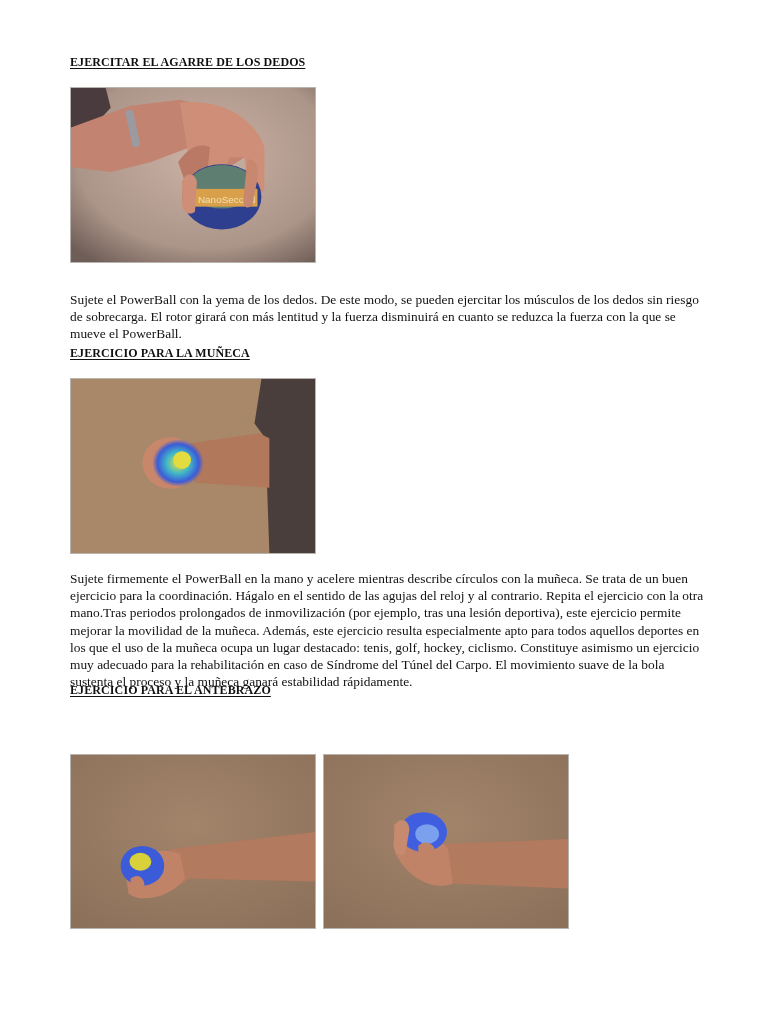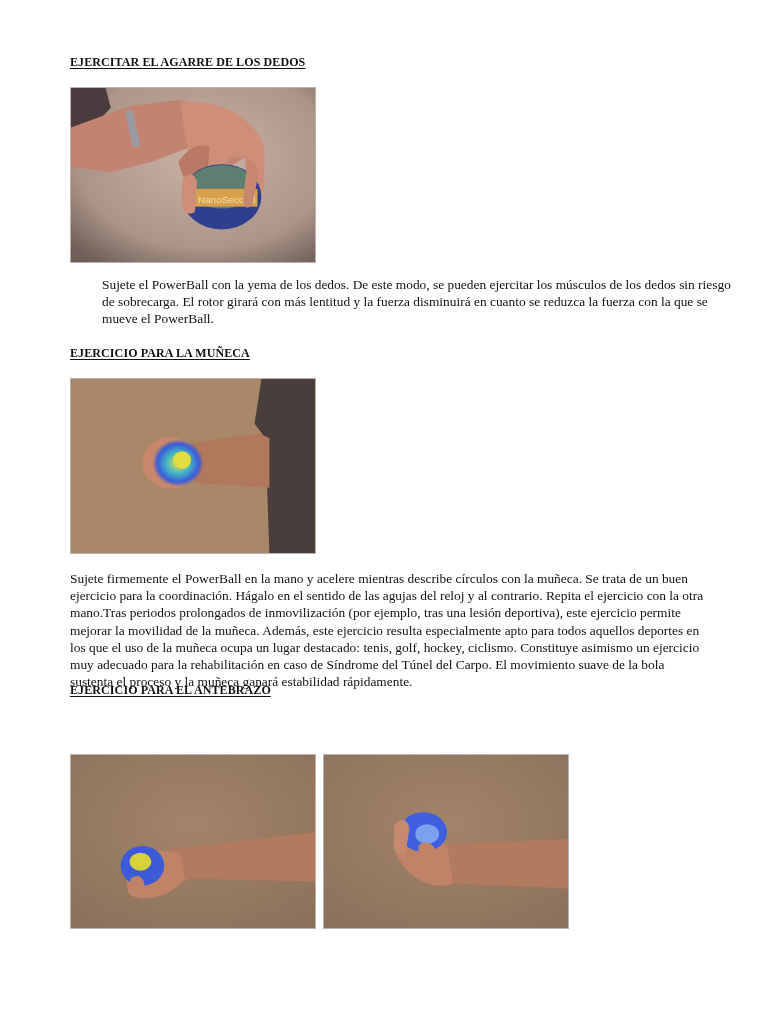--- a/index.html
+++ b/index.html
@@ -70,21 +70,21 @@
     <ellipse cx="152" cy="110" rx="40" ry="33" fill="#2e3f8f"></ellipse>
     <ellipse cx="152" cy="100" rx="34" ry="22" fill="#5e7e72"></ellipse>
     <rect x="116" y="102" width="72" height="18" fill="#d9a04c"></rect>
     <text x="128" y="116" font-size="10" fill="#f1e0b0" font-family="Liberation Sans, sans-serif">NanoSecond</text>
 
     <path d="M112,95 C115,85 125,85 127,95 L125,125 C120,130 112,125 112,118 Z" fill="#cf8e77"></path>
     <path d="M178,72 C186,72 190,80 188,92 L183,118 C178,124 172,120 174,110 Z" fill="#c8876f"></path>
   </svg>
 </div>
 
-<p class="para" style="top:276px;margin-left:32px;">Sujete el PowerBall con la yema de los dedos. De este modo, se pueden ejercitar los músculos de los dedos sin riesgo de sobrecarga. El rotor girará con más lentitud y la fuerza disminuirá en cuanto se reduzca la fuerza con la que se mueve el PowerBall.</p>
+<p class="para" style="top:291px;">Sujete el PowerBall con la yema de los dedos. De este modo, se pueden ejercitar los músculos de los dedos sin riesgo de sobrecarga. El rotor girará con más lentitud y la fuerza disminuirá en cuanto se reduzca la fuerza con la que se mueve el PowerBall.</p>
 
 <h2 class="heading" style="top:346px;font-family:Liberation Serif, serif;">EJERCICIO PARA LA MUÑECA</h2>
 
 <div class="photo" style="left:70px; top:378px; width:246px; height:176px;">
   <svg viewBox="0 0 246 176" preserveAspectRatio="none">
     <defs>
       <radialGradient id="glow2" cx="50%" cy="50%" r="50%">
         <stop offset="0%" stop-color="#e8e03a"></stop>
         <stop offset="45%" stop-color="#41b7c8"></stop>
         <stop offset="80%" stop-color="#3b5bd8"></stop>

